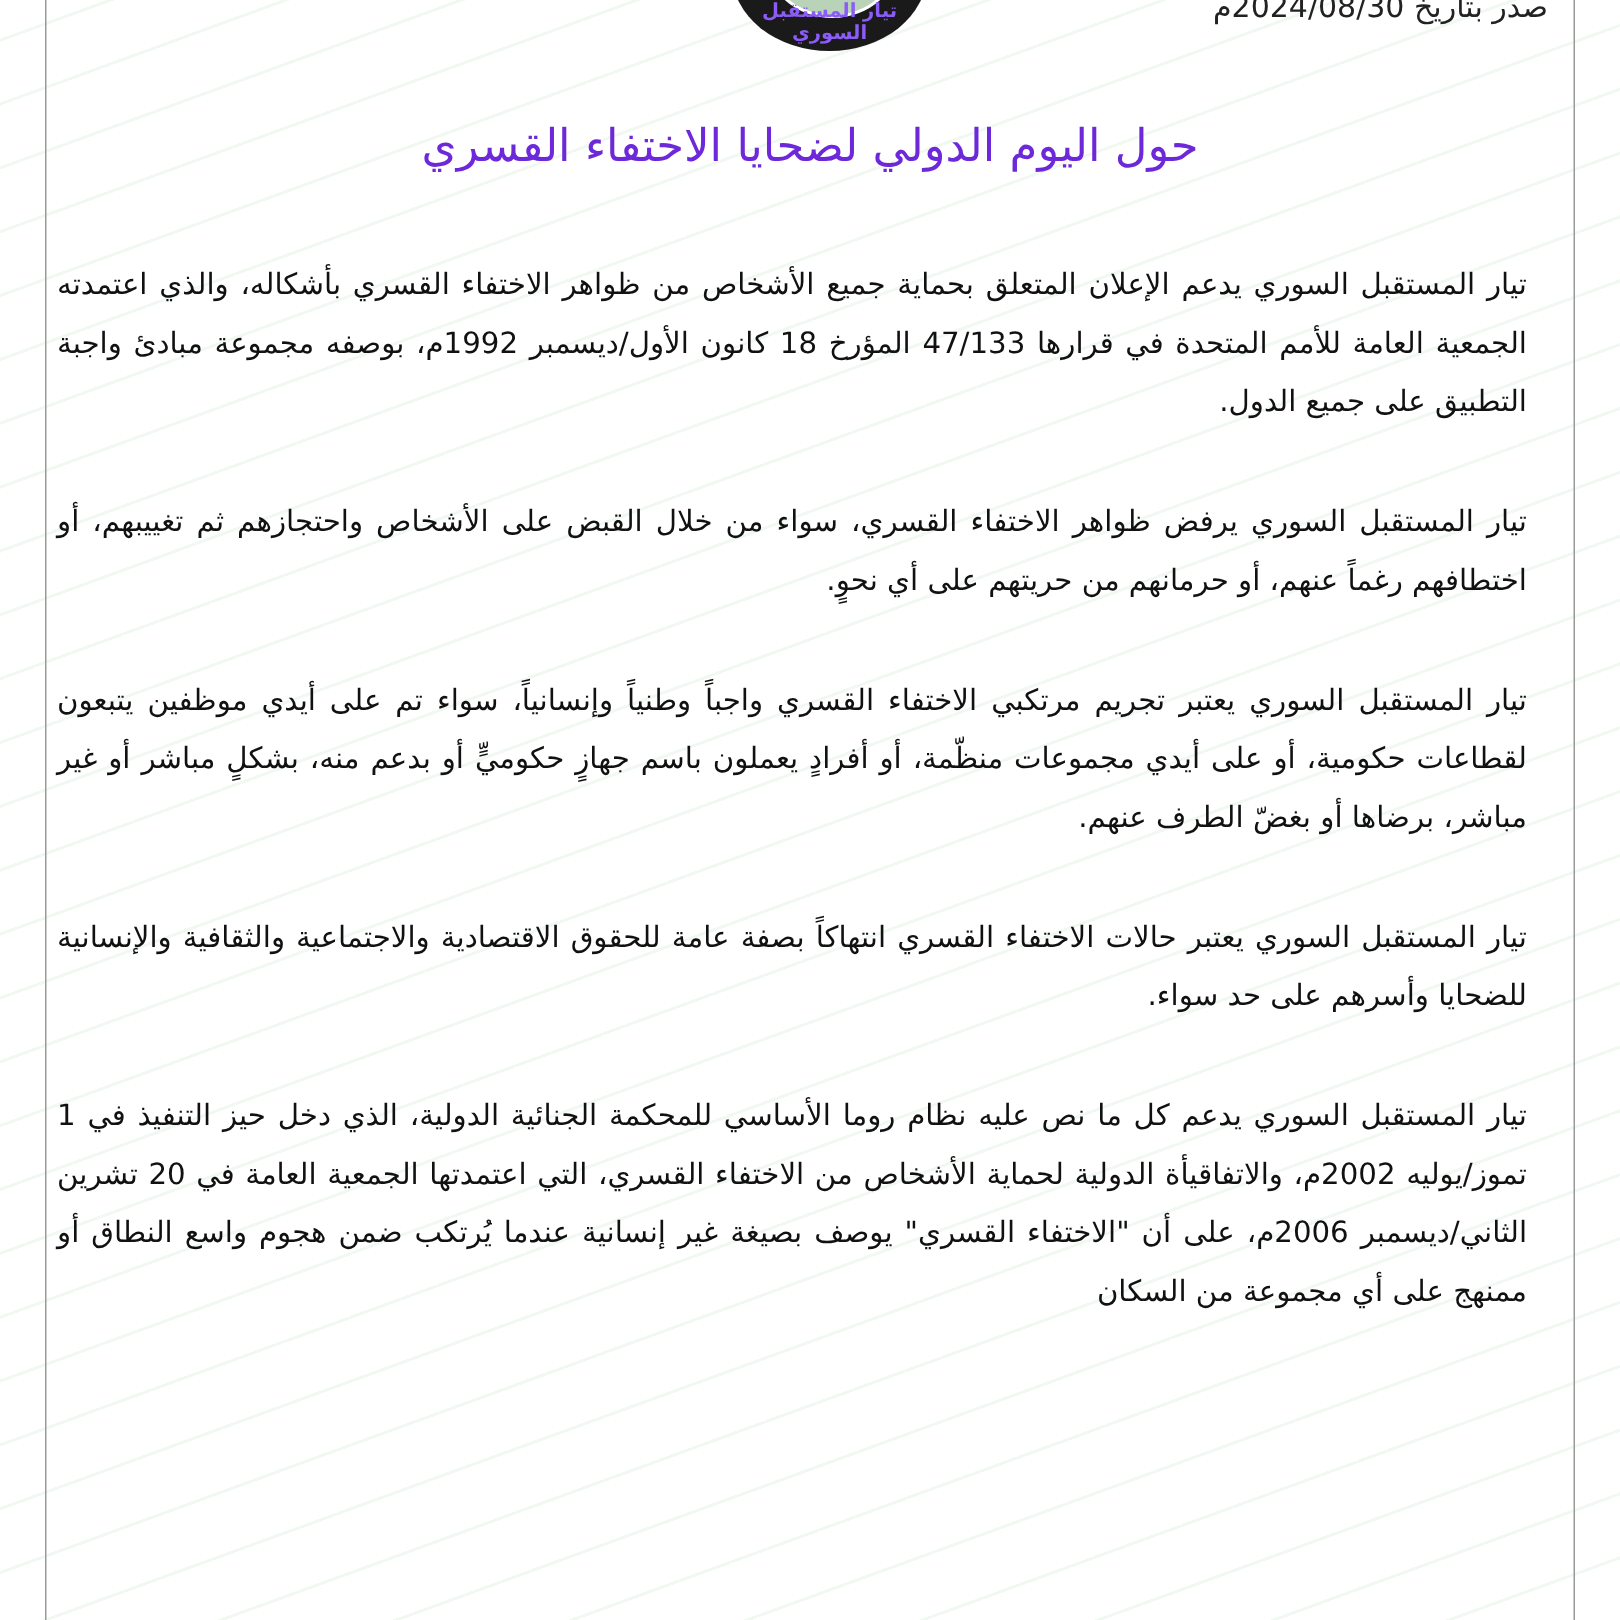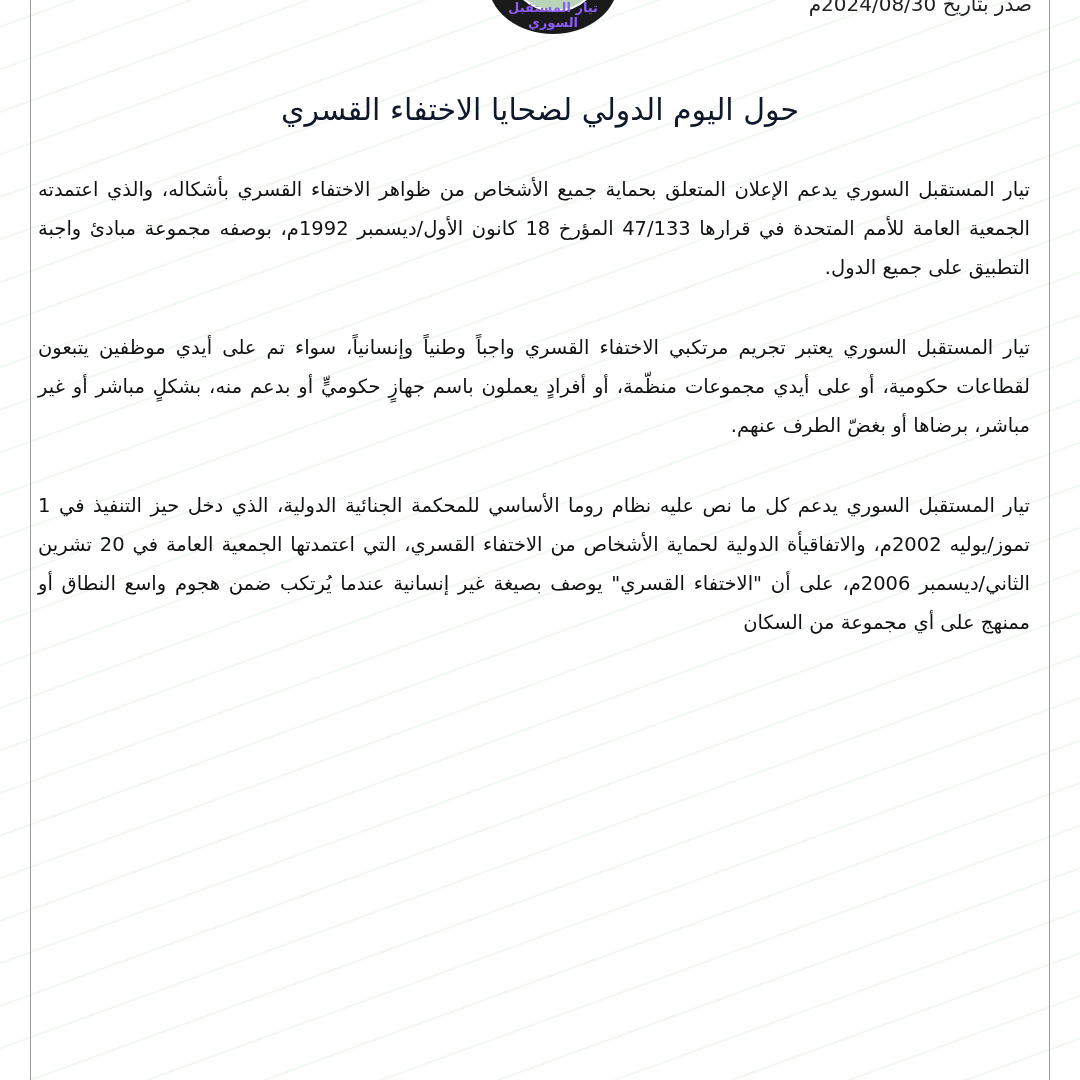--- a/index.html
+++ b/index.html
@@ -75,36 +75,36 @@
 
     .title {
       position: absolute;
       left: 0;
       right: 0;
       top: 80px;
       text-align: center;
       font-size: 30px;
       font-weight: normal;
       direction: rtl;
-      color: #0f172a;
-      margin: 12px;
+      color: #6d28d9;
+      margin: 0;
     }
 
     .content {
       position: absolute;
       left: 38px;
       right: 50px;
       top: 170px;
       direction: rtl;
       text-align: justify;
       font-size: 19.5px;
       line-height: 39px;
     }
     .content p {
-      margin: 0 0 41px 0;
+      margin: 0 12px 41px 0;
       text-align-last: right;
     }
   </style>
 </head>
 <body>
 
 <div class="watermark"></div>
 <div class="side-line left"></div>
 <div class="side-line right"></div>
 
@@ -112,15 +112,17 @@
   <div class="logo-inner"></div>
   <div class="logo-text">تيار المستقبل السوري</div>
 </div>
 
 <div class="issue-date">صدر بتاريخ 2024/08/30م</div>
 
 <h1 class="title">حول اليوم الدولي لضحايا الاختفاء القسري</h1>
 
 <div class="content">
   <p>تيار المستقبل السوري يدعم الإعلان المتعلق بحماية جميع الأشخاص من ظواهر الاختفاء القسري بأشكاله، والذي اعتمدته الجمعية العامة للأمم المتحدة في قرارها 47/133 المؤرخ 18 كانون الأول/ديسمبر 1992م، بوصفه مجموعة مبادئ واجبة التطبيق على جميع الدول.</p>
+  <p>تيار المستقبل السوري يرفض ظواهر الاختفاء القسري، سواء من خلال القبض على الأشخاص واحتجازهم ثم تغييبهم، أو اختطافهم رغماً عنهم، أو حرمانهم من حريتهم على أي نحوٍ.</p>
   <p>تيار المستقبل السوري يعتبر تجريم مرتكبي الاختفاء القسري واجباً وطنياً وإنسانياً، سواء تم على أيدي موظفين يتبعون لقطاعات حكومية، أو على أيدي مجموعات منظّمة، أو أفرادٍ يعملون باسم جهازٍ حكوميٍّ أو بدعم منه، بشكلٍ مباشر أو غير مباشر، برضاها أو بغضّ الطرف عنهم.</p>
+  <p>تيار المستقبل السوري يعتبر حالات الاختفاء القسري انتهاكاً بصفة عامة للحقوق الاقتصادية والاجتماعية والثقافية والإنسانية للضحايا وأسرهم على حد سواء.</p>
   <p>تيار المستقبل السوري يدعم كل ما نص عليه نظام روما الأساسي للمحكمة الجنائية الدولية، الذي دخل حيز التنفيذ في 1 تموز/يوليه 2002م، والاتفاقيأة الدولية لحماية الأشخاص من الاختفاء القسري، التي اعتمدتها الجمعية العامة في 20 تشرين الثاني/ديسمبر 2006م، على أن "الاختفاء القسري" يوصف بصيغة غير إنسانية عندما يُرتكب ضمن هجوم واسع النطاق أو ممنهج على أي مجموعة من السكان</p>
 </div>
 
 </body></html>

